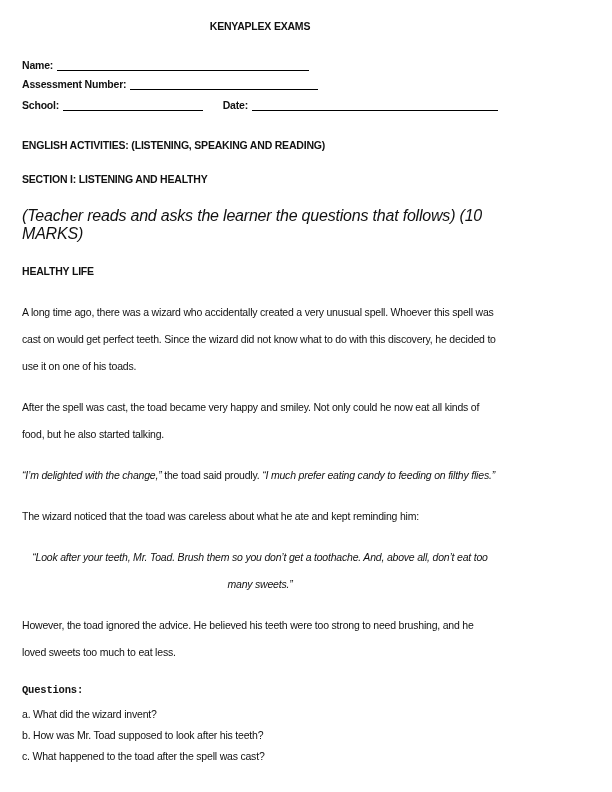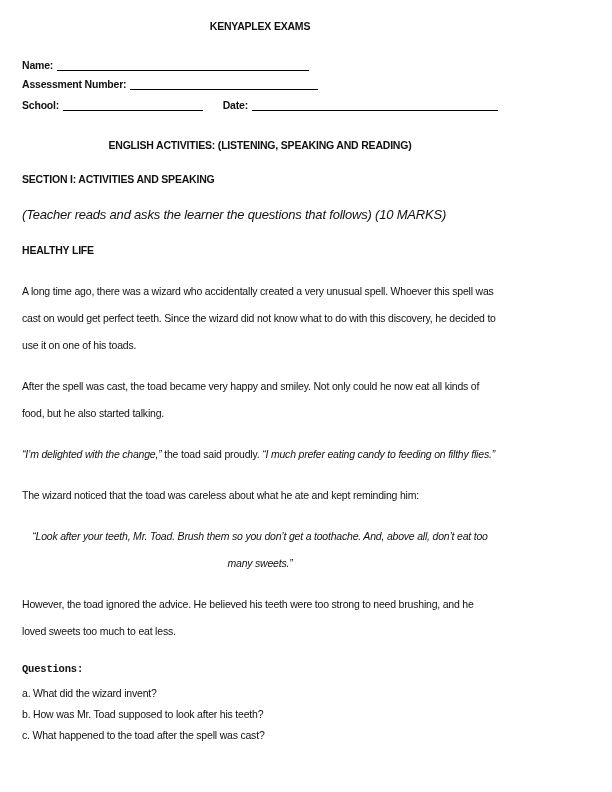--- a/index.html
+++ b/index.html
@@ -55,34 +55,33 @@
   .blank-name { width: 252px; }
   .blank-assess { width: 188px; }
   .blank-school { width: 238px; }
   .blank-date { width: 246px; }
   .date-group {
     margin-left: 20px;
     display: flex;
     align-items: flex-end;
   }
   .subject-title {
-    text-align: center;
     font-weight: bold;
     font-size: 10.5px;
     margin-top: 28px;
     margin-bottom: 22px;
   }
   .section-title {
     font-weight: bold;
     font-size: 10.5px;
     margin-bottom: 22px;
   }
   .teacher-note {
     font-style: italic;
-    font-size: 13px;
+    font-size: 16px;
     margin-bottom: 22px;
   }
   .passage-title {
     font-weight: bold;
     font-size: 10.5px;
     margin-bottom: 22px;
   }
   .para {
     font-size: 10.5px;
     line-height: 27px;
@@ -125,21 +124,21 @@
       <span class="blank blank-school"></span>
       <span class="date-group">
         <span class="label">Date:</span>
         <span class="blank blank-date"></span>
       </span>
     </div>
   </div>
 
   <div class="subject-title">ENGLISH ACTIVITIES: (LISTENING, SPEAKING AND READING)</div>
 
-  <div class="section-title">SECTION I: ACTIVITIES AND SPEAKING</div>
+  <div class="section-title">SECTION I: LISTENING AND HEALTHY</div>
 
   <div class="teacher-note">(Teacher reads and asks the learner the questions that follows) (10 MARKS)</div>
 
   <div class="passage-title">HEALTHY LIFE</div>
 
   <p class="para">A long time ago, there was a wizard who accidentally created a very unusual spell. Whoever this spell was cast on would get perfect teeth. Since the wizard did not know what to do with this discovery, he decided to use it on one of his toads.</p>
 
   <p class="para">After the spell was cast, the toad became very happy and smiley. Not only could he now eat all kinds of food, but he also started talking.</p>
 
   <p class="para"><span class="italic">“I’m delighted with the change,” </span><span>the toad said proudly. </span><span class="italic">“I much prefer eating candy to feeding on filthy flies.”</span></p>

